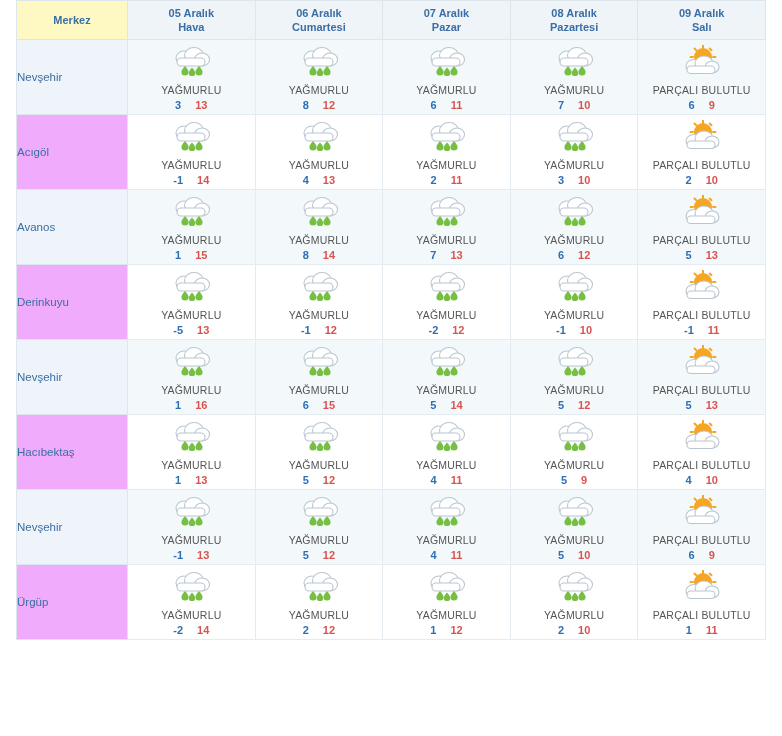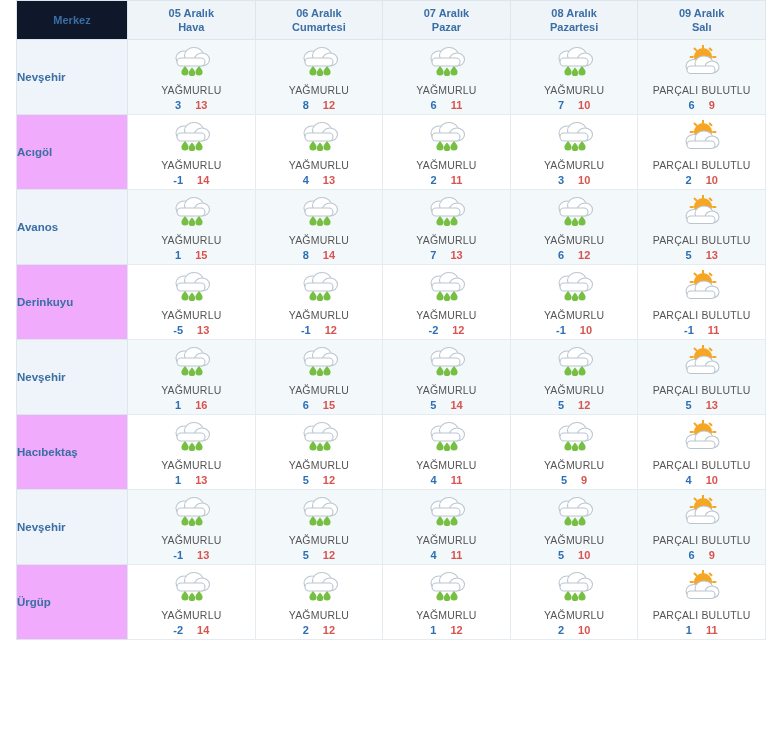--- a/index.html
+++ b/index.html
@@ -43,32 +43,32 @@
     border: 1px solid #dde6ed;
     height: 38px;
     font-size: 11px;
     color: #3a6ea5;
     font-weight: bold;
     text-align: center;
     line-height: 14px;
   }
   thead th.corner {
     width: 110px;
-    background: #0f172a;
+    background: #fef9c3;
     color: #3a6ea5;
   }
   .dh-date { display:block; }
   .dh-day  { display:block; }
 
   
   td.city {
     width: 110px;
     font-size: 11.5px;
     color: #3a6ea5;
-    font-weight: bold;
+    font-weight: normal;
     padding-left: 14px;
     border: 1px solid #dde6ed;
   }
   tr.odd td.city { background: #eef4f9; }
   tr.even td.city { background: #f0abfc; }
 
   
   td.cell {
     border: 1px solid #e4ebf1;
     text-align: center;

